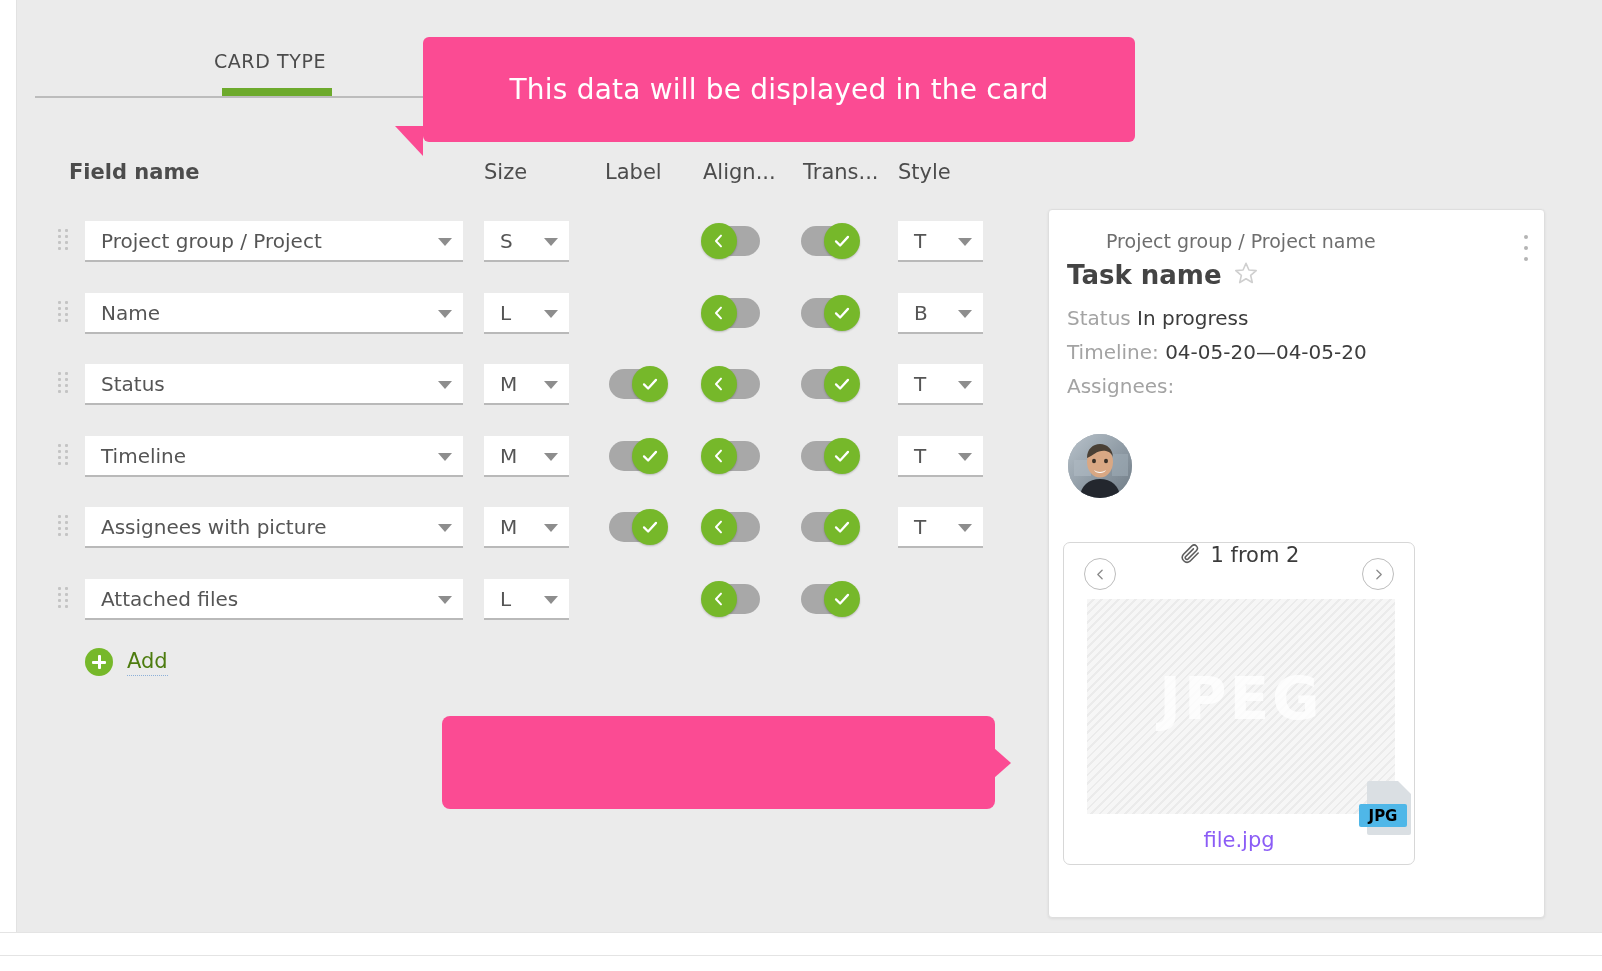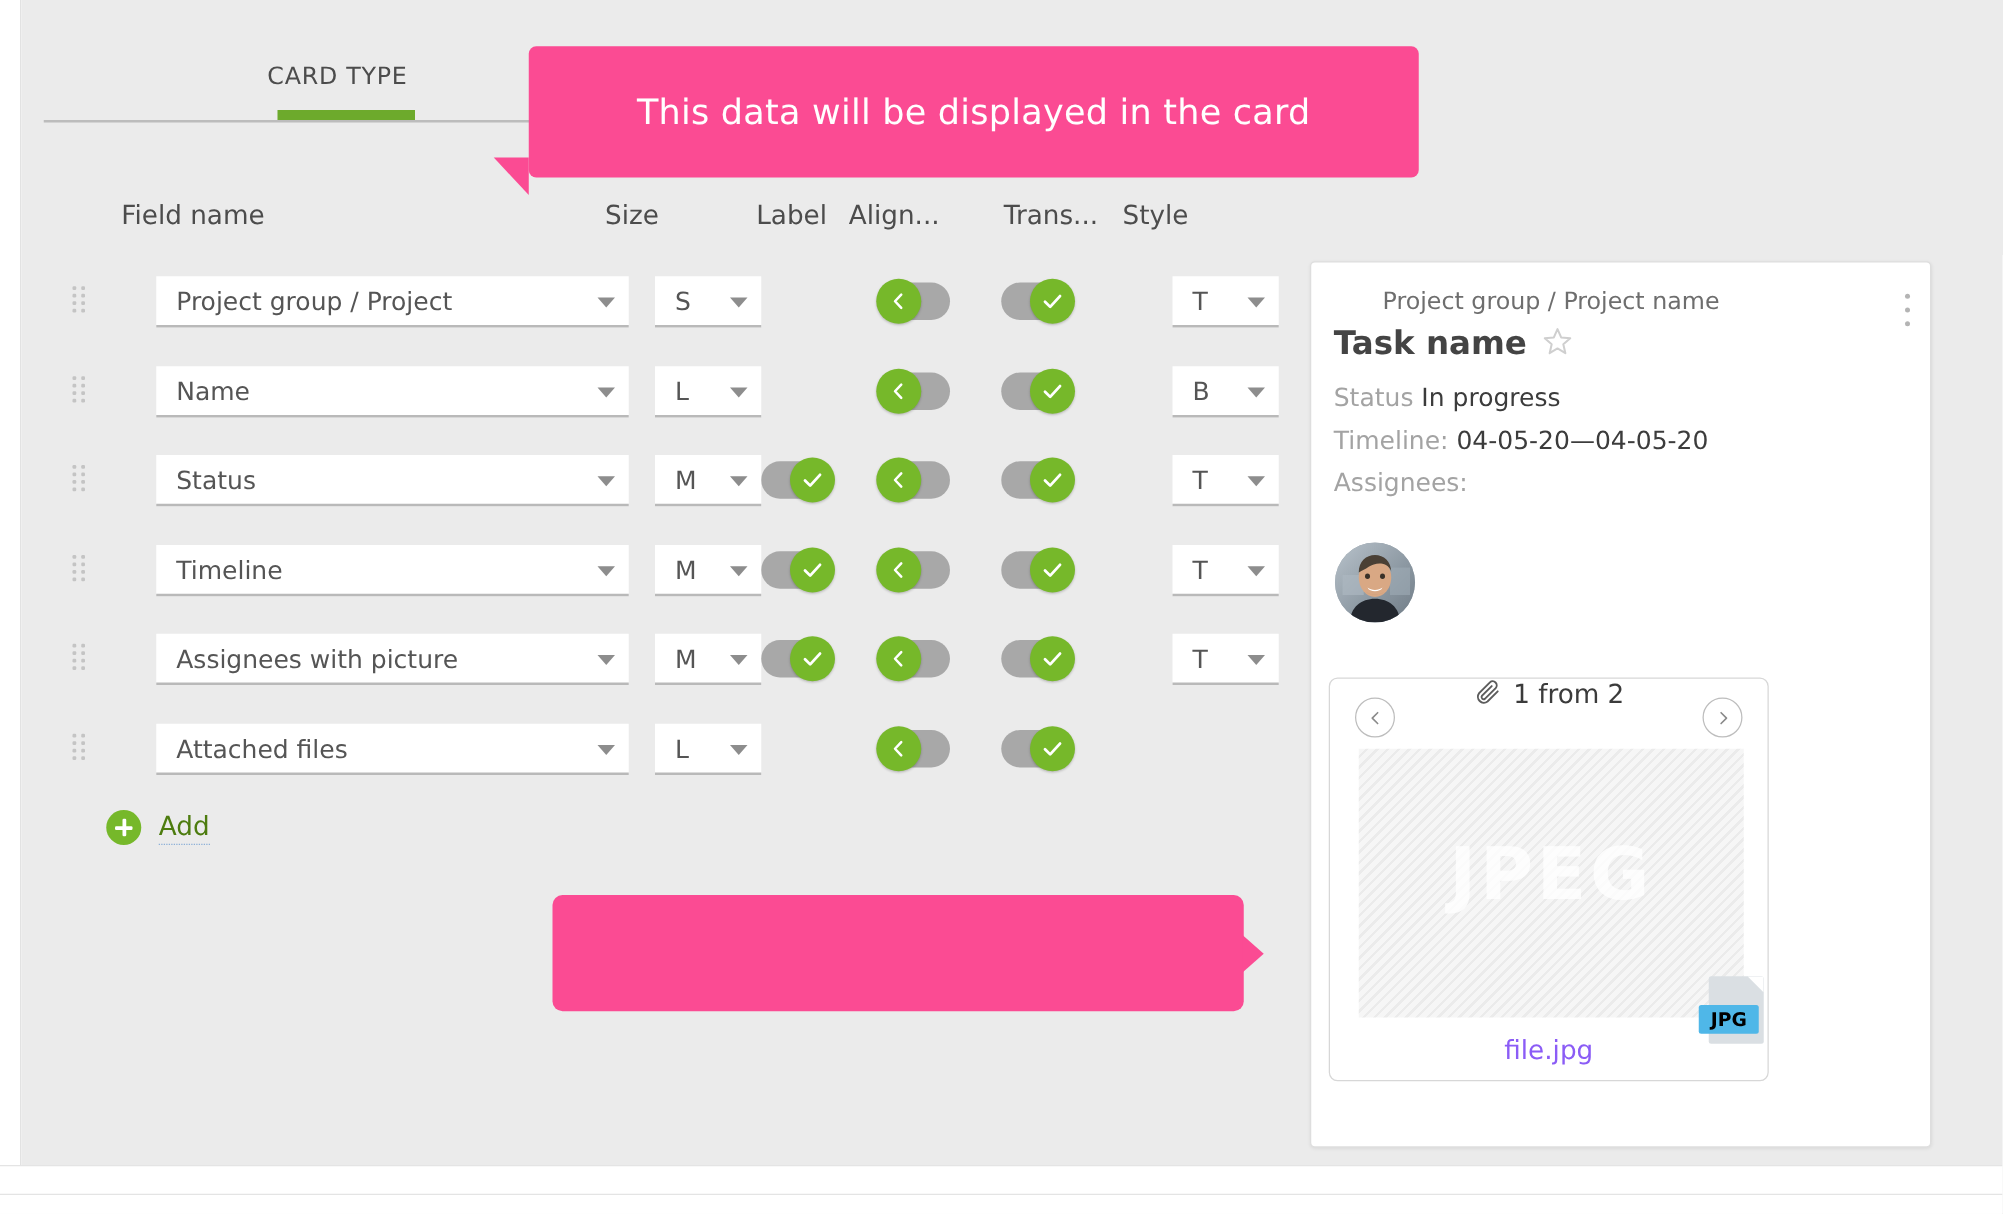--- a/index.html
+++ b/index.html
@@ -97,24 +97,24 @@
   .col-headers {
     position: absolute;
     left: 0;
     top: 160px;
     width: 1000px;
     height: 36px;
     font-size: 21px;
     color: #4c4c4c;
   }
   .col-headers span { position: absolute; top: 0; white-space: nowrap; }
-  .ch-field { left: 80px; }
+  .ch-field { left: 52px; font-weight: bold; }
   .ch-size  { left: 467px; }
   .ch-label { left: 588px; }
-  .ch-align { left: 662px; }
+  .ch-align { left: 686px; }
   .ch-trans { left: 786px; }
   .ch-style { left: 881px; }
 
   
   .rows { position: absolute; left: 0; top: 215px; width: 1000px; }
 
   .row {
     position: relative;
     height: 71.5px;
   }
@@ -138,21 +138,20 @@
     border-radius: 1px;
   }
 
   
   .sel {
     position: absolute;
     background: #ffffff;
     border-bottom: 2px solid #b9b9b9;
     height: 41px;
     cursor: pointer;
-    margin-left: 40px;
   }
   .sel .val {
     position: absolute;
     left: 16px;
     top: 8px;
     font-size: 20px;
     color: #555555;
     white-space: nowrap;
   }
   .sel .caret {

